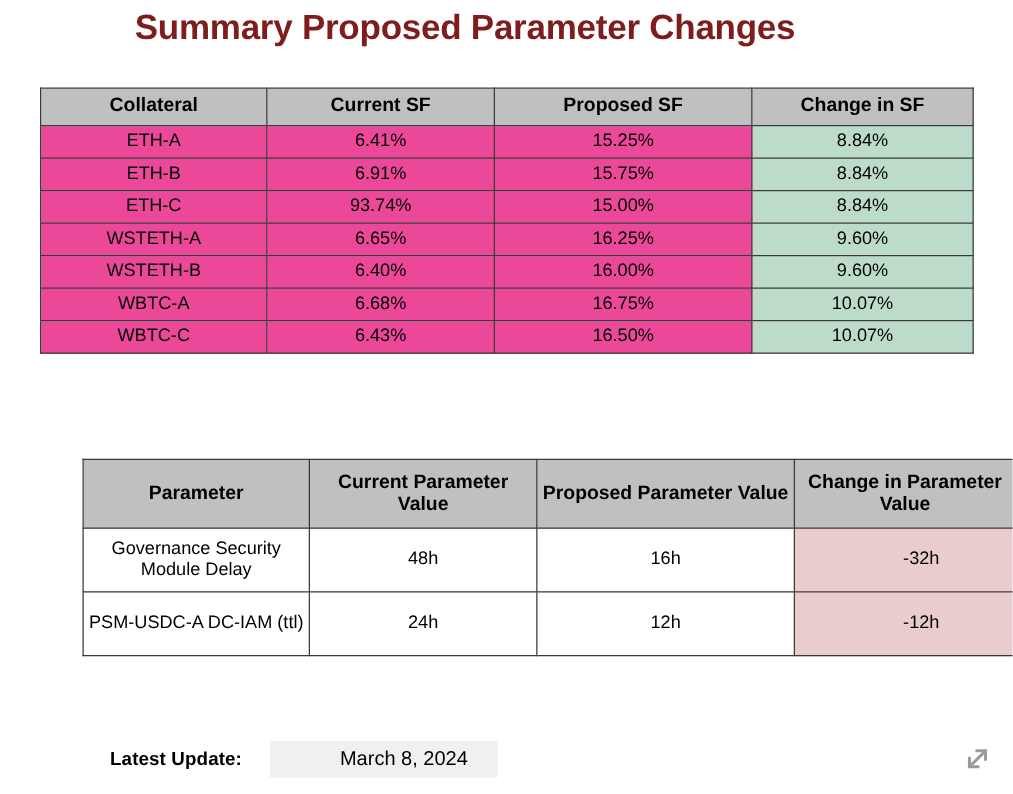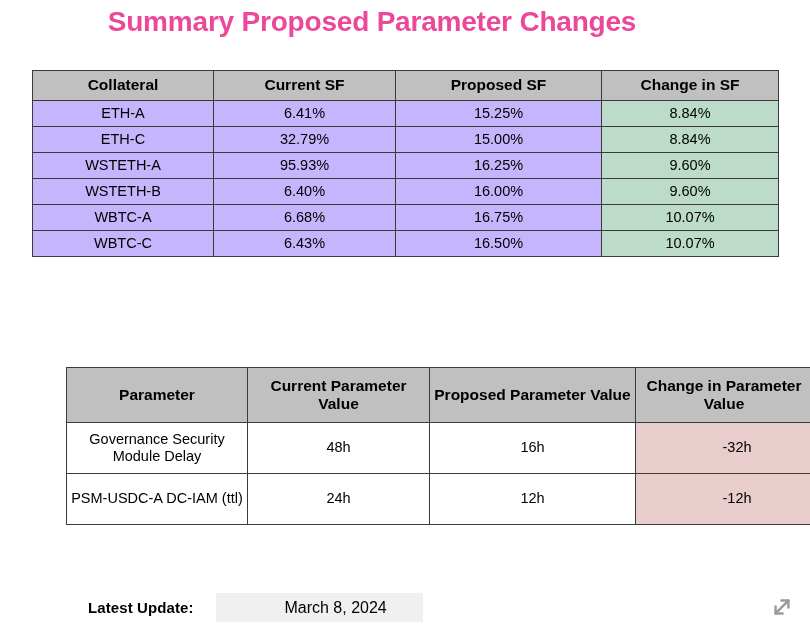--- a/index.html
+++ b/index.html
@@ -19,21 +19,21 @@
   
   #page-title {
     position: absolute;
     left: 0;
     top: 6px;
     width: 744px;
     text-align: center;
     font-size: 28px;
     font-weight: bold;
     letter-spacing: -0.2px;
-    color: #ec4899;
+    color: #7f1d1d;
   }
 
   
   .data-table {
     position: absolute;
     left: 32px;
     width: 746px;
     border-collapse: collapse;
     table-layout: fixed;
     font-size: 14.5px;
@@ -53,21 +53,21 @@
     vertical-align: middle;
     padding: 0 4px;
     line-height: 1.18;
   }
   .data-table thead th {
     background: #c0c0c0;
     font-weight: bold;
     font-size: 15.5px;
   }
   #sf-table thead th { height: 29px; }
-  #sf-table tbody td { height: 25px; background: #c4b5fd; }
+  #sf-table tbody td { height: 25px; background: #ec4899; }
 
   #param-table thead th { height: 54px; }
   #param-table tbody td { height: 50px; background: #ffffff; }
 
   td.pos { background: #bcdcc9 !important; }
   td.neg { background: #e9cdcd !important; padding-left: 30px; }
 
   
   #footer-row {
     position: absolute;
@@ -79,21 +79,21 @@
   }
   #latest-update-label {
     font-size: 15px;
     font-weight: bold;
     letter-spacing: 0.1px;
   }
   #latest-update-value {
     margin-left: 22px;
     background: #f0f0f0;
     height: 29px;
-    width: 207px;
+    width: 182px;
     display: flex;
     align-items: center;
     justify-content: center;
     font-size: 16px;
     padding-left: 33px;
     box-sizing: border-box;
   }
 
   #expand-icon {
     position: absolute;
@@ -124,28 +124,34 @@
     </tr>
   </thead>
   <tbody id="sf-body">
       <tr>
         <td>ETH-A</td>
         <td>6.41%</td>
         <td>15.25%</td>
         <td class="pos">8.84%</td>
       </tr>
       <tr>
+        <td>ETH-B</td>
+        <td>6.91%</td>
+        <td>15.75%</td>
+        <td class="pos">8.84%</td>
+      </tr>
+      <tr>
         <td>ETH-C</td>
-        <td>32.79%</td>
+        <td>93.74%</td>
         <td>15.00%</td>
         <td class="pos">8.84%</td>
       </tr>
       <tr>
         <td>WSTETH-A</td>
-        <td>95.93%</td>
+        <td>6.65%</td>
         <td>16.25%</td>
         <td class="pos">9.60%</td>
       </tr>
       <tr>
         <td>WSTETH-B</td>
         <td>6.40%</td>
         <td>16.00%</td>
         <td class="pos">9.60%</td>
       </tr>
       <tr>

